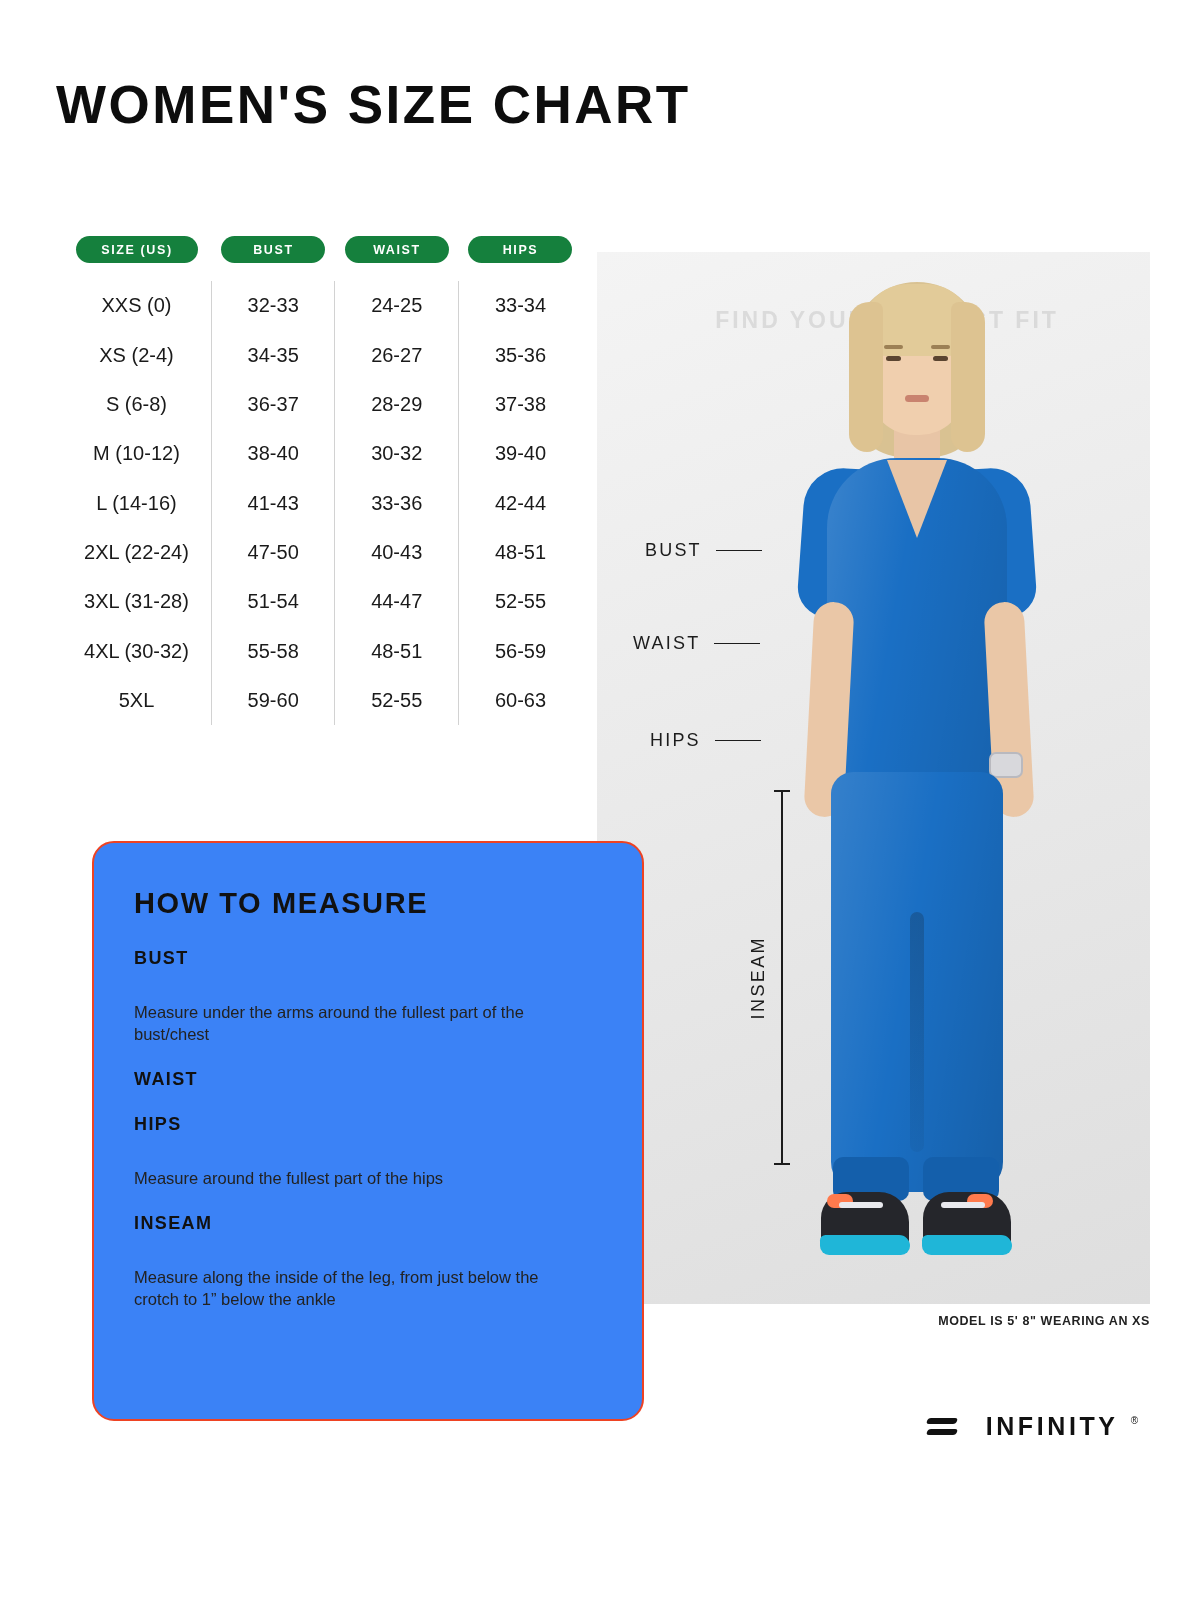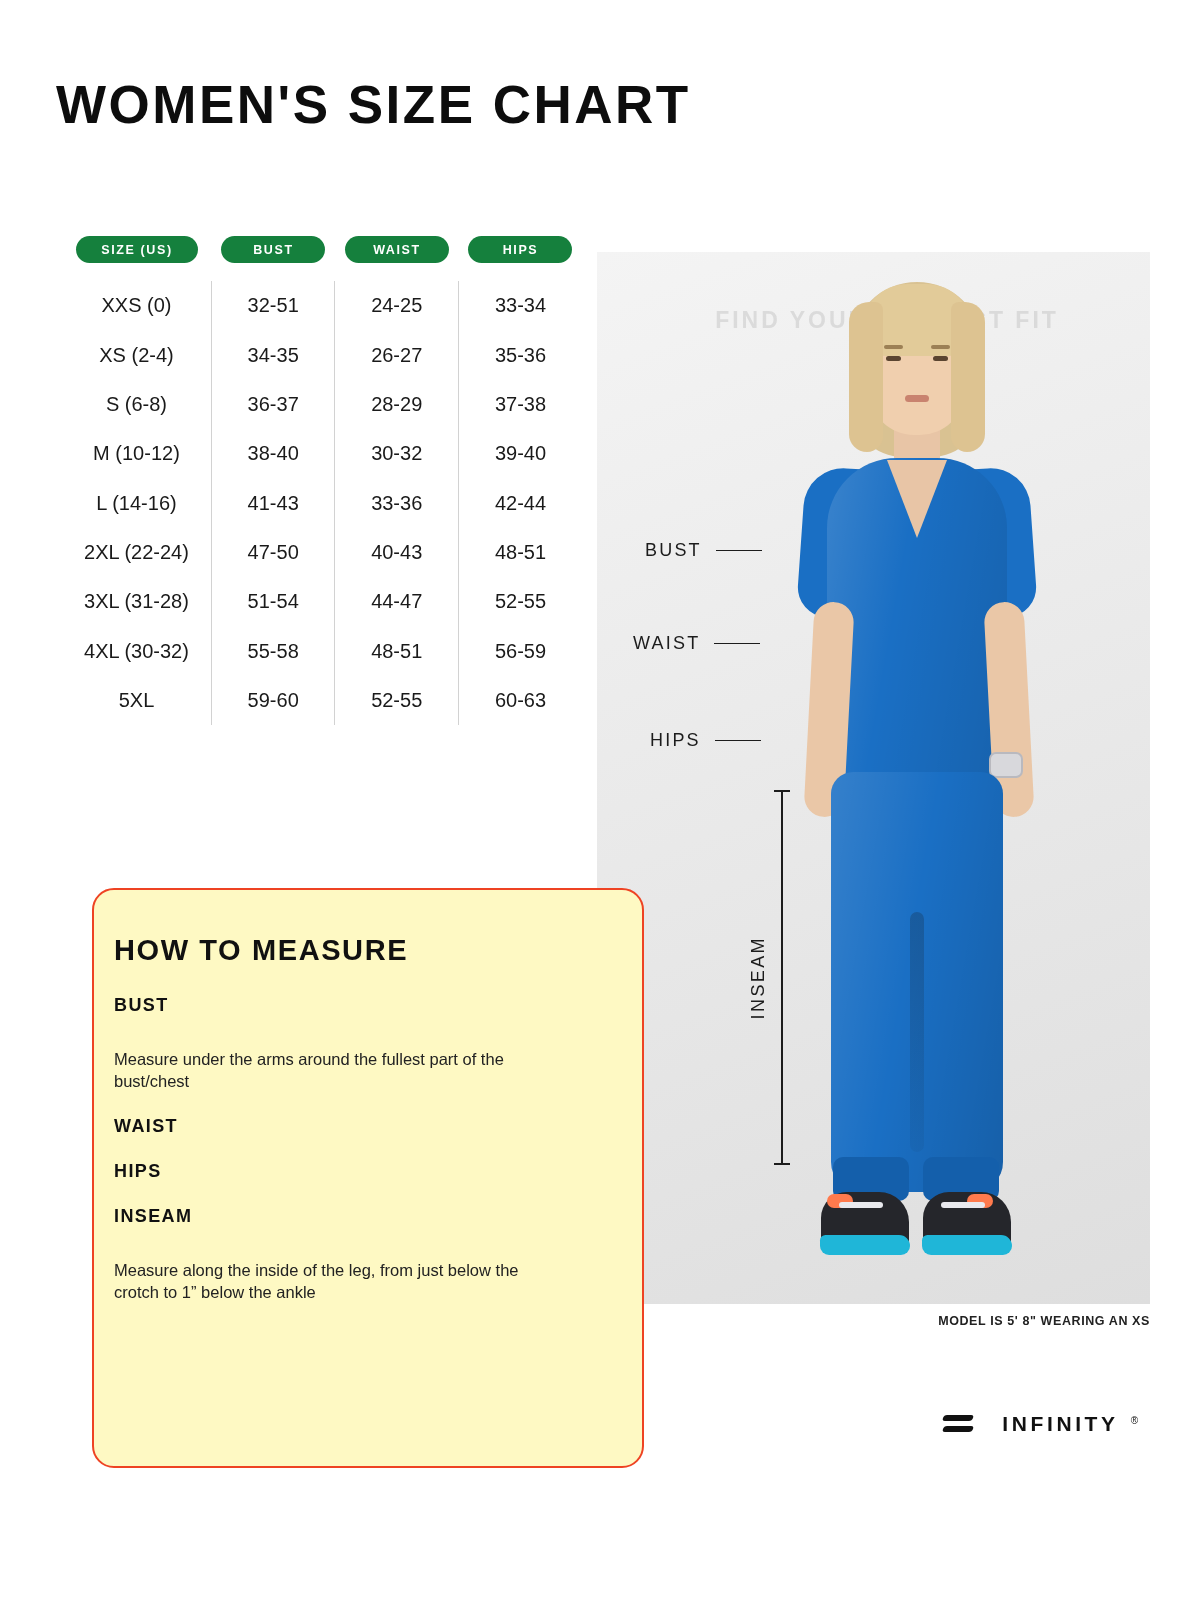--- a/index.html
+++ b/index.html
@@ -295,27 +295,27 @@
   .size-table td.c2,
   .size-table td.c3 { width: 124px; }
   .size-table td.c1,
   .size-table td.c2,
   .size-table td.c3 { border-left: 1.5px solid #d2d2d2; }
 
   
   .measure-box {
     position: absolute;
     left: 92px;
-    top: 888px;
+    top: 841px;
     width: 552px;
     height: 580px;
     border: 2.5px solid #ee4323;
     border-radius: 22px;
-    background: #fef9c3;
-    padding: 44px 40px 0 20px;
+    background: #3b82f6;
+    padding: 44px 40px 0 40px;
   }
   .measure-title {
     font-size: 29px;
     font-weight: 700;
     letter-spacing: 1.6px;
     color: #111;
     margin: 0 0 28px 0;
   }
   .m-item { margin-bottom: 24px; }
   .m-item:last-child { margin-bottom: 0; }
@@ -352,21 +352,21 @@
     position: absolute;
     left: 0;
     width: 30px;
     height: 6px;
     background: #111;
     border-radius: 3px;
   }
   .brand-mark span:nth-child(1) { top: 2px; transform: skewX(-20deg); }
   .brand-mark span:nth-child(2) { top: 13px; transform: skewX(-20deg); }
   .brand-name {
-    font-size: 21px;
+    font-size: 25px;
     font-weight: 700;
     letter-spacing: 3.6px;
     color: #111;
     margin-left: 17px;
   }
   .brand-tm {
     font-size: 10px;
     color: #111;
     align-self: flex-start;
     margin-top: 3px;
@@ -449,21 +449,21 @@
     </div>
     <div class="col-hips" style="display:flex;">
       <div class="pill pill-hips">HIPS</div>
     </div>
   </div>
 
   <table class="size-table">
     <tbody>
       <tr>
         <td class="c0">XXS (0)</td>
-        <td class="c1">32-51</td>
+        <td class="c1">32-33</td>
         <td class="c2">24-25</td>
         <td class="c3">33-34</td>
       </tr>
       <tr>
         <td class="c0">XS (2-4)</td>
         <td class="c1">34-35</td>
         <td class="c2">26-27</td>
         <td class="c3">35-36</td>
       </tr>
       <tr>
@@ -517,20 +517,21 @@
 
   <div class="m-item">
     <div class="m-head">BUST</div>
     <div class="m-body">Measure under the arms around the fullest part of the bust/chest</div>
   </div>
   <div class="m-item">
     <div class="m-head">WAIST</div>
   </div>
   <div class="m-item">
     <div class="m-head">HIPS</div>
+    <div class="m-body">Measure around the fullest part of the hips</div>
   </div>
   <div class="m-item">
     <div class="m-head">INSEAM</div>
     <div class="m-body">Measure along the inside of the leg, from just below the crotch to 1” below the ankle</div>
   </div>
 </div>
 
 <div class="brand">
   <span class="brand-mark">
     <span></span>

